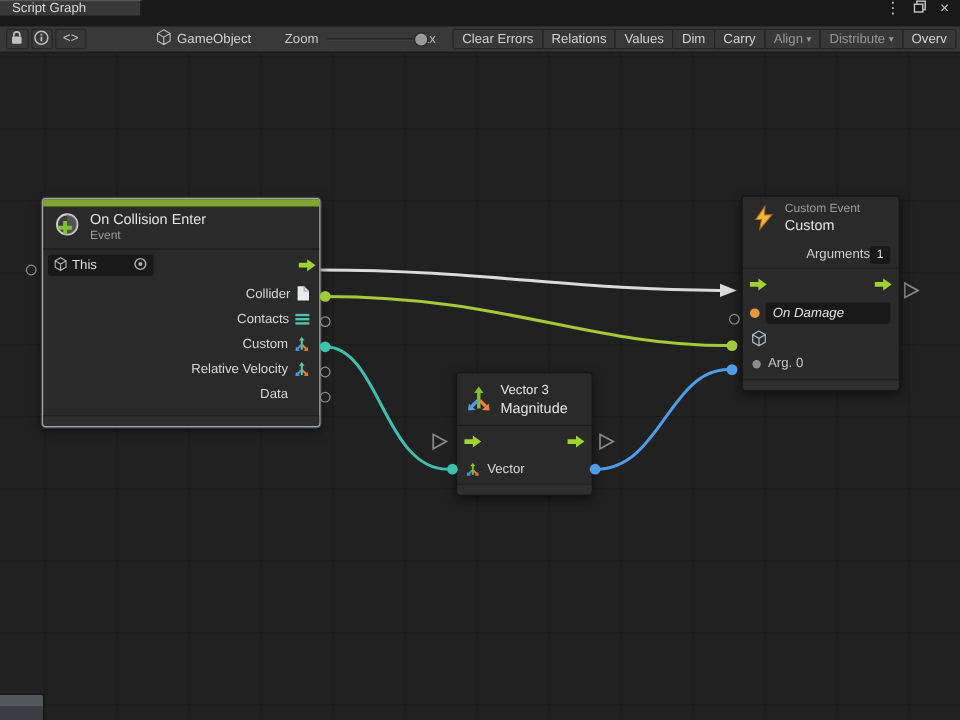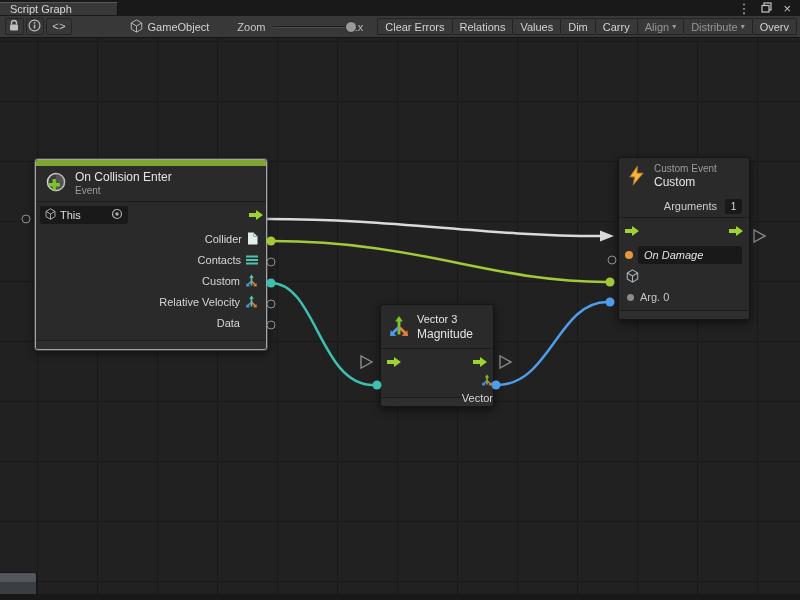--- a/index.html
+++ b/index.html
@@ -4,21 +4,21 @@
 <style>
   * { box-sizing: border-box; }
   html,body { margin:0; padding:0; }
   body {
     width:800px; height:600px; overflow:hidden;
     background:#181818;
     font-family:"Liberation Sans", sans-serif;
     -webkit-font-smoothing:antialiased;
   }
   
-  .titlebar { height:16px; background:#191919; display:flex; align-items:center; }
+  .titlebar { height:22px; background:#191919; display:flex; align-items:flex-start; }
   .tab {
     width:118px; background:#383838; color:#d8d8d8; font-size:11px;
     display:flex; align-items:center; padding:0 10px;
     border-top:1px solid #565656; border-right:1px solid #101010;
   }
   .titlebar-right { margin-left:auto; display:flex; align-items:center; gap:11px; padding-right:9px; color:#c4c4c4; font-size:13px; }
   .titlebar-right .glyph { line-height:1; cursor:default; }
   
   .toolbar {
     height:22px; background:#383838; border-bottom:1px solid #141414;
@@ -74,23 +74,23 @@
   .node-footer { border-top:1px solid #1c1c1c; height:9px; background:#2e2e2e; border-radius:0 0 3px 3px; margin-top:7px; }
   
   .row-this { height:26px; display:flex; align-items:center; justify-content:space-between; padding:0 2px 0 4px; }
   .this-field {
     width:88px; height:18px; background:#191919; border-radius:2px;
     display:flex; align-items:center; gap:4px; padding:0 5px; color:#dedede;
   }
   .this-field .spacer { flex:1; }
   
   .flow-row { height:25px; display:flex; align-items:center; justify-content:space-between; padding:0 5px; }
-  .vec-row { height:21px; display:flex; align-items:flex-end; gap:6px; padding-left:7px; color:#d8d8d8;flex-direction:column; }
-  
-  .args-row { height:22px; display:flex; align-items:center; justify-content:flex-end; gap:8px; padding-right:7px; color:#cccccc; }
+  .vec-row { height:21px; display:flex; align-items:center; gap:6px; padding-left:7px; color:#d8d8d8; }
+  
+  .args-row { height:22px; display:flex; align-items:center; justify-content:flex-end; gap:0; padding-right:7px; color:#cccccc; }
   .mini-field { width:17px; height:15px; background:#191919; border-radius:2px; font-size:10px; color:#dedede; display:flex; align-items:center; justify-content:center; }
   .ondamage-row { height:24px; display:flex; align-items:center; gap:5px; padding:0 7px 0 6px;font-style:italic; }
   .orange-dot { width:8px; height:8px; border-radius:50%; background:#e8973d; flex:0 0 auto; }
   .name-field { flex:1; height:18px; background:#191919; border-radius:2px; display:flex; align-items:center; padding:0 6px; color:#e2e2e2; }
   .cube-row { height:20px; display:flex; align-items:center; padding-left:7px; }
   .arg-row { height:20px; display:flex; align-items:center; gap:6px; padding-left:8px; color:#c6c6c6; }
   .gray-dot { width:7px; height:7px; border-radius:50%; background:#8b8b8b; }
   
   .dot { position:absolute; width:9px; height:9px; border-radius:50%; transform:translate(-50%,-50%); z-index:5; }
   .dot.hollow { background:#1f1f1f; border:1.5px solid #8f8f8f; }

